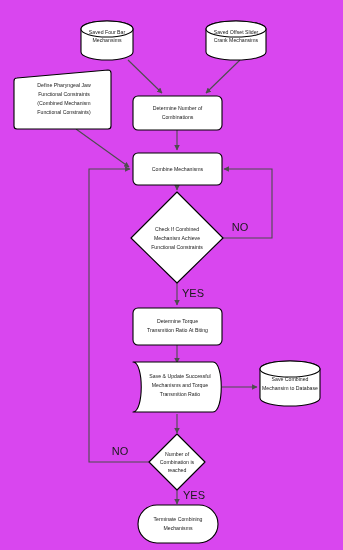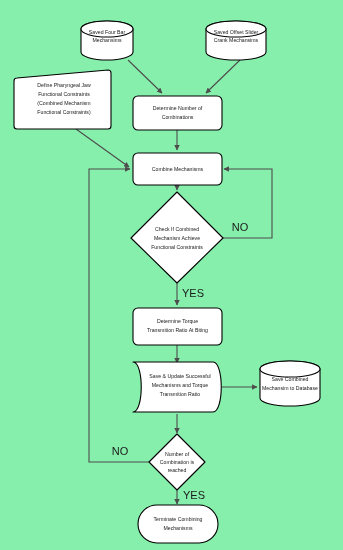--- a/index.html
+++ b/index.html
@@ -4,21 +4,21 @@
 <style>
   html, body {
     margin: 0;
     padding: 0;
     background: #ffffff;
   }
   #flowchart-page {
     position: relative;
     width: 343px;
     height: 550px;
-    background: #86efac;
+    background: #d946ef;
     overflow: hidden;
     font-family: "Liberation Sans", sans-serif;
   }
   svg#flow-svg {
     display: block;
     width: 343px;
     height: 550px;
   }
   .node-shape {
     fill: #ffffff;

